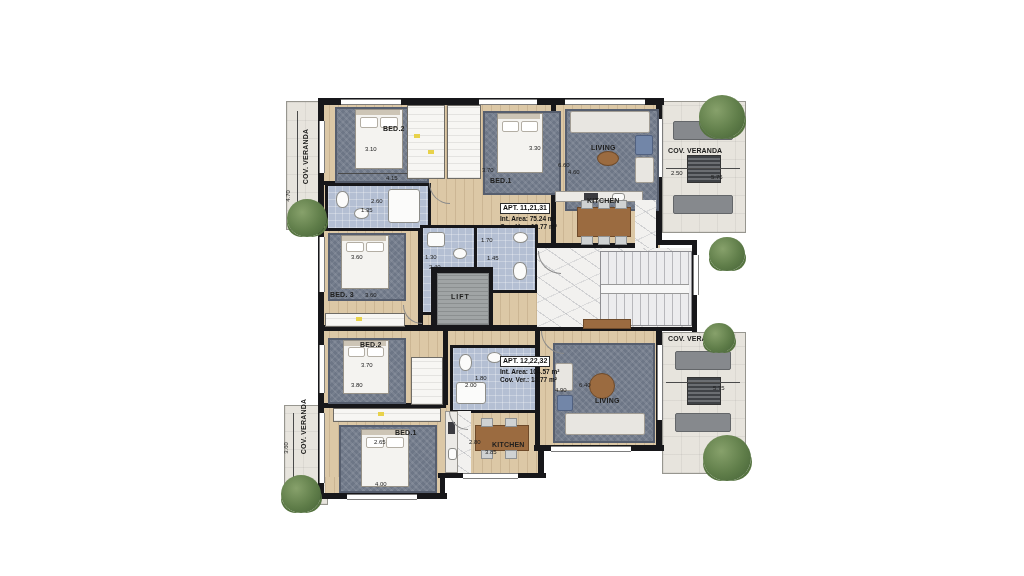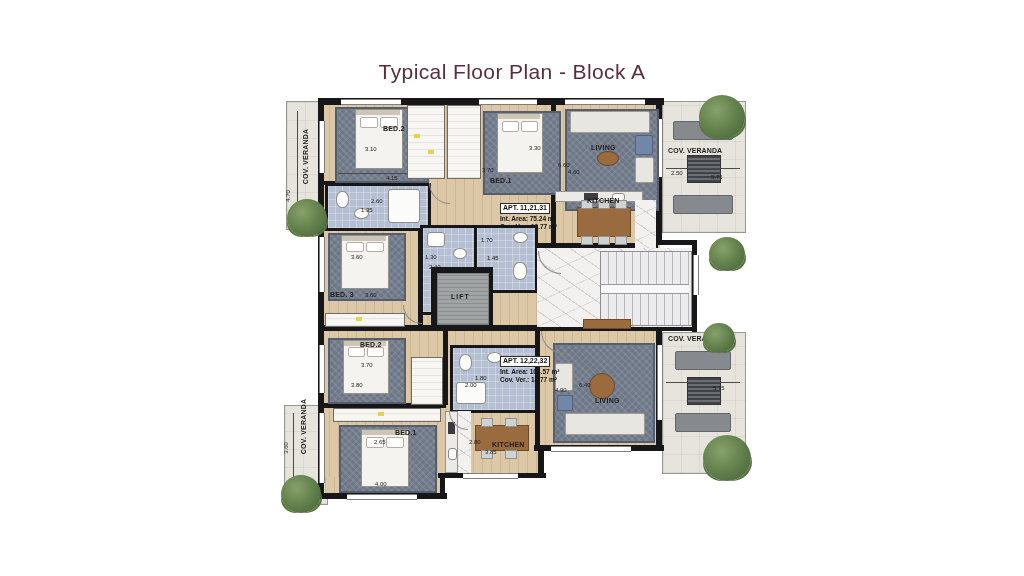--- a/index.html
+++ b/index.html
@@ -50,21 +50,20 @@
   .dimline-v{width:0;border-left:1px solid #4a4a4a;}
   .aptbox{line-height:1.25;}
   .apt-name{display:inline-block;font-size:7px;font-weight:bold;color:#111;
             background:#fff;border:1px solid #2c2c2c;padding:0 2px;}
   .apt-line{font-size:6.5px;font-weight:bold;color:#141414;}
 </style>
 </head>
 <body>
 
 <div class="stage">
-  <div class="title">Typical Floor Plan - Block A</div>
 
   <div class="plan">
 
     <div class="abs ver" style="left:3px;top:6px;width:33px;height:127px;"></div>
     <div class="abs ver" style="left:1px;top:310px;width:42px;height:98px;"></div>
     <div class="abs ver" style="left:379px;top:6px;width:82px;height:130px;"></div>
     <div class="abs ver" style="left:379px;top:237px;width:82px;height:140px;"></div>
 
     <div class="abs wood" style="left:37px;top:5px;width:340px;height:227px;"></div>
     <div class="abs wood" style="left:37px;top:232px;width:342px;height:124px;"></div>

